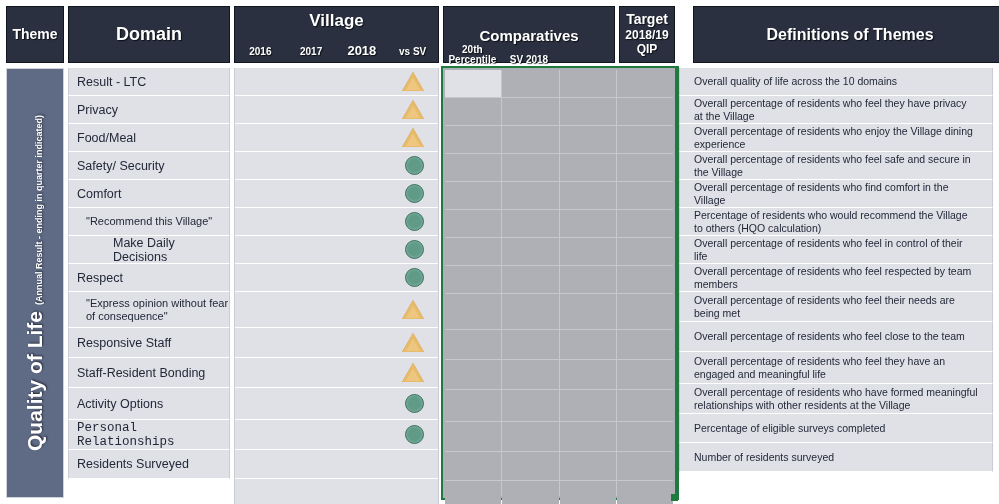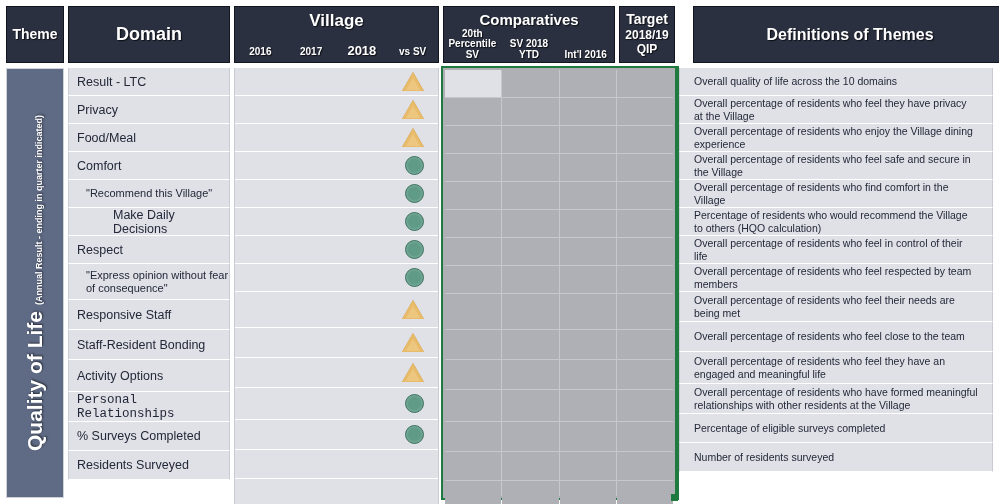--- a/index.html
+++ b/index.html
@@ -38,21 +38,21 @@
   #hdr-theme   { left: 6px;   width: 58px;  }
   #hdr-domain  { left: 68px;  width: 162px; }
   #hdr-village { left: 234px; width: 205px; flex-direction: column; justify-content: flex-start; padding-top: 5px;}
   #hdr-comp    { left: 443px; width: 172px; flex-direction: column; justify-content: flex-start; padding-top: 5px;}
   #hdr-target  { left: 619px; width: 56px;  flex-direction: column; justify-content: center; }
   #hdr-defs    { left: 693px; width: 314px; }
 
   #hdr-theme  .hdr-title { font-size: 14px; }
   #hdr-domain .hdr-title { font-size: 18px; }
   #hdr-village .hdr-title{ font-size: 17px; }
-  #hdr-comp   .hdr-title { font-size: 15px; }
+  #hdr-comp   .hdr-title { font-size: 15px; margin-top: 16px; }
   #hdr-target .hdr-title { font-size: 14px; }
   #hdr-defs   .hdr-title { font-size: 16px; }
 
   .subrow {
     display: flex;
     width: 100%;
     margin-top: auto;
     font-size: 10px;
     font-weight: bold;
     text-shadow: 1px 1px 1px rgba(0,0,0,.7);
@@ -268,30 +268,30 @@
     <div class="vert-wrap">
       <span id="theme-title">Quality of Life</span>
       <span id="theme-sub">(Annual Result - ending in quarter indicated)</span>
     </div>
   </div>
 
   <div id="domain-col">
       <div class="dom-cell" style="height: 28px;">Result - LTC</div>
       <div class="dom-cell" style="height: 28px;">Privacy</div>
       <div class="dom-cell" style="height: 28px;">Food/Meal</div>
+      <div class="dom-cell" style="height: 28px;">Safety/ Security</div>
       <div class="dom-cell" style="height: 28px;">Comfort</div>
       <div class="dom-cell quoted" style="height: 28px;">"Recommend this Village"</div>
       <div class="dom-cell" style="height: 28px; padding-left: 44px;">Make Daily Decisions</div>
       <div class="dom-cell" style="height: 28px;">Respect</div>
       <div class="dom-cell quoted" style="height: 36px;">"Express opinion without fear of consequence"</div>
       <div class="dom-cell" style="height: 30px;">Responsive Staff</div>
       <div class="dom-cell" style="height: 30px;">Staff-Resident Bonding</div>
       <div class="dom-cell" style="height: 32px;">Activity Options</div>
       <div class="dom-cell" style="height: 30px; font-family: Liberation Mono, monospace;">Personal Relationships</div>
-      <div class="dom-cell" style="height: 29px;">% Surveys Completed</div>
       <div class="dom-cell" style="height: 29px;">Residents Surveyed</div>
     </div>
 
   <div id="village-col">
       <div class="vil-cell" style="height: 28px;">
         <div class="ind-tri"></div>
       </div>
       <div class="vil-cell" style="height: 28px;">
         <div class="ind-tri"></div>
       </div>

